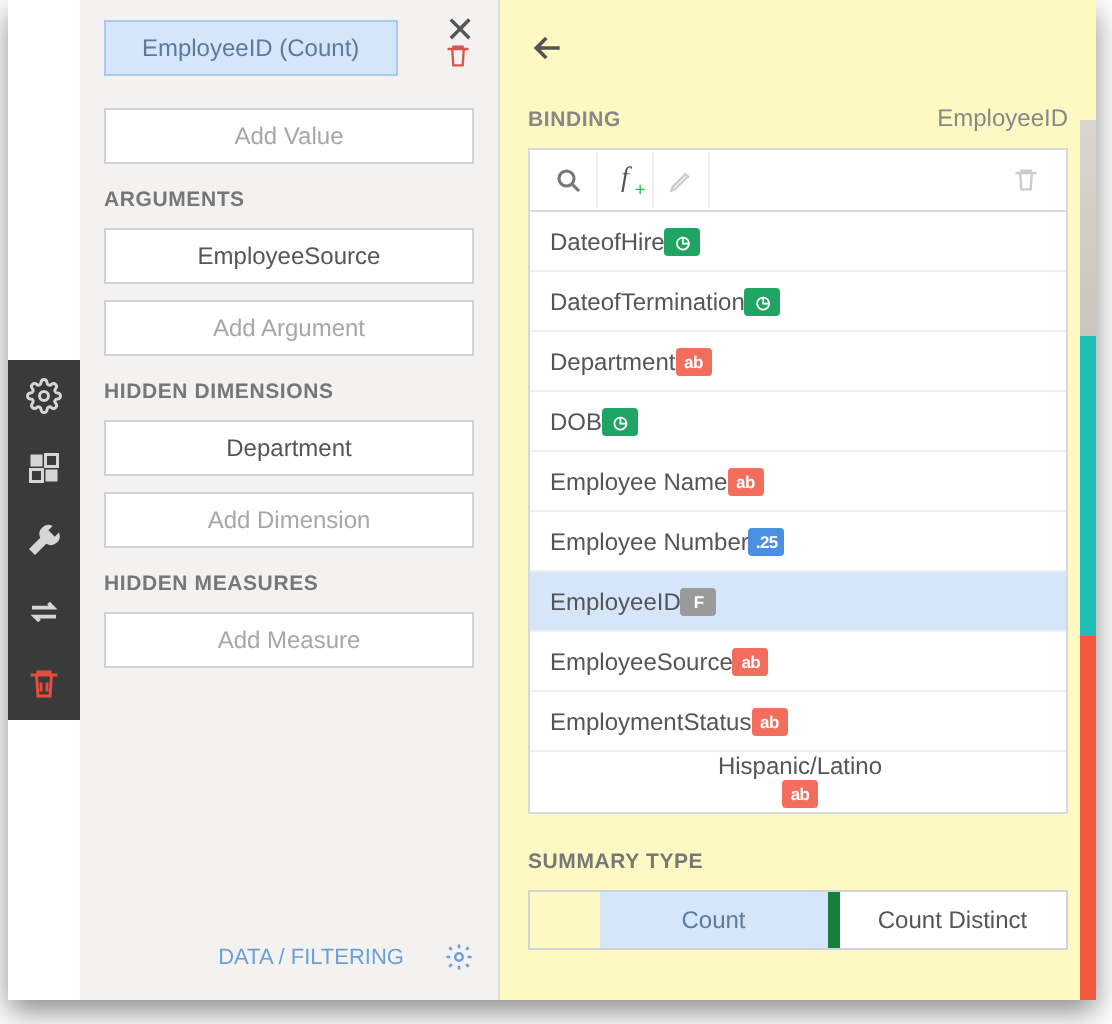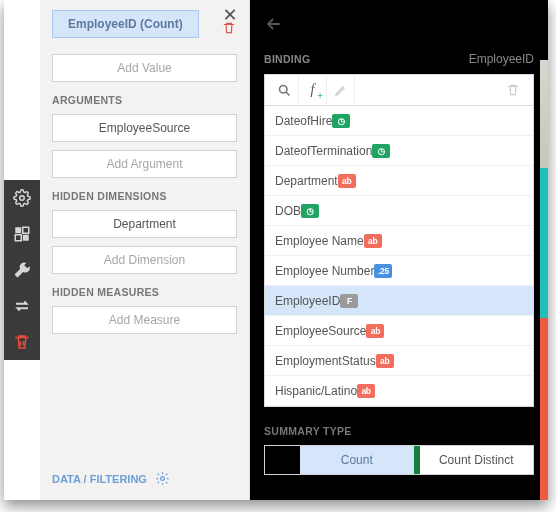--- a/index.html
+++ b/index.html
@@ -71,39 +71,39 @@
     margin-bottom: 8px;
     cursor: pointer;
   }
   .pill.faded { color: #a7a7a7; }
   .pill.active {
     background: #d5e6fb;
     border-color: #a9c8ee;
     color: #5d7a9b;
     width: calc(100% - 24px);
   }
-  .value-row { display:flex; align-items:center; gap:22px; margin-bottom:8px;font-weight:bold;}
+  .value-row { display:flex; align-items:center; gap:22px; margin-bottom:8px;}
   .value-row .trash { color:#d9534f; cursor:pointer; width:18px; display:flex; justify-content:center;}
   .footer-link {
     margin-top: auto;
     padding: 10px 0 14px 0;
     text-align: right;
     font-size: 11px;
-    font-weight: 700;
+    font-weight: 400;
     color: #6aa0d8;
-    display:flex; align-items:center; justify-content:flex-start; gap:8px;
+    display:flex; align-items:center; justify-content:flex-end; gap:20px;
     cursor:pointer;
   }
   .footer-link svg { width:15px; height:15px; }
 
   
   .right-panel {
     position: absolute;
     left: 246px; top: 0; right: 0; bottom: 0;
-    background: #000000;
+    background: #fef9c3;
     padding: 10px 14px 12px 14px;
     display:flex; flex-direction: column;
   }
   .rp-top {
     height: 30px;
     display:flex; align-items:center;
     color:#555;
   }
   .rp-top .back { cursor:pointer; }
   .rp-top svg{ width:20px; height:20px; }
@@ -139,21 +139,21 @@
   .field-list .frow {
     height: 30px;
     border-bottom: 1px solid #eef0f1;
     display:flex; align-items:center;
     padding: 0 8px 0 10px;
     font-size: 12px;
     color: #555;
     cursor:pointer;
     justify-content: flex-start;
   }
-  .field-list .frow:last-child{ border-bottom:none;}
+  .field-list .frow:last-child{ border-bottom:none;flex-direction:column;}
   .field-list .frow.selected{ background:#d5e6fb; }
   .tag {
     width: 18px; height: 14px;
     border-radius: 2px;
     font-size: 8.5px;
     font-weight:700;
     color:#fff;
     display:flex; align-items:center; justify-content:center;
     letter-spacing: -0.3px;
   }

